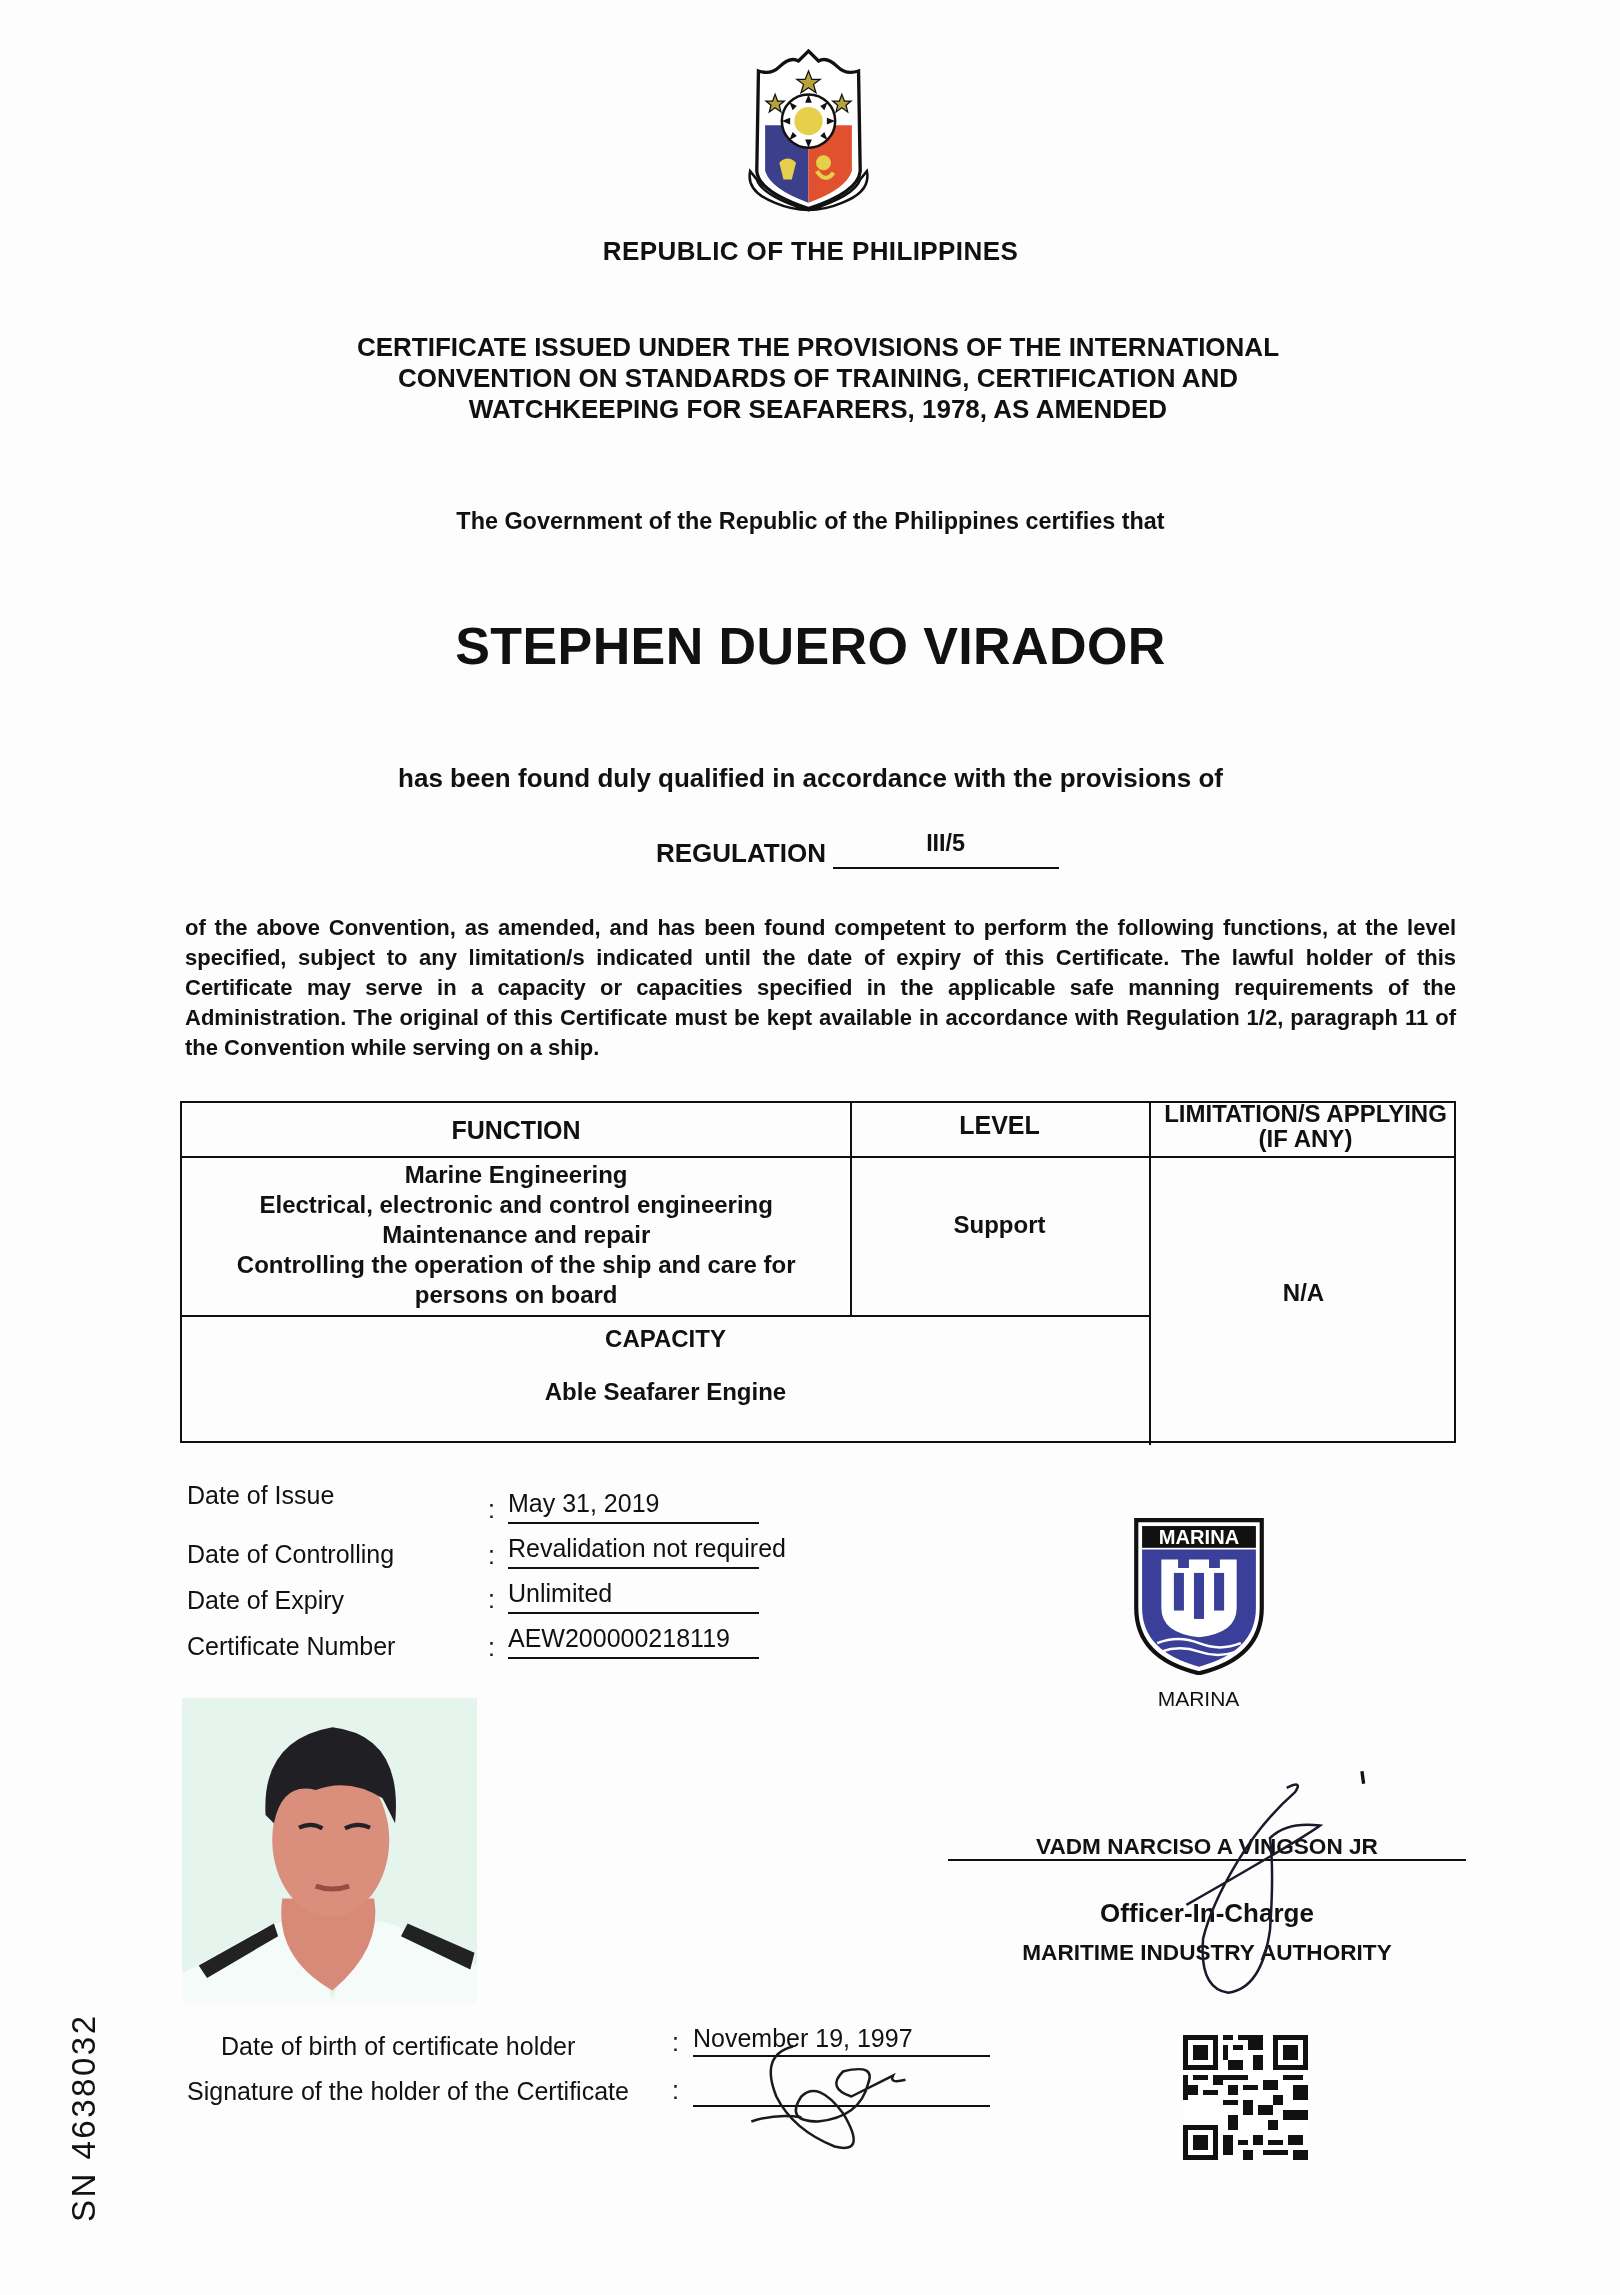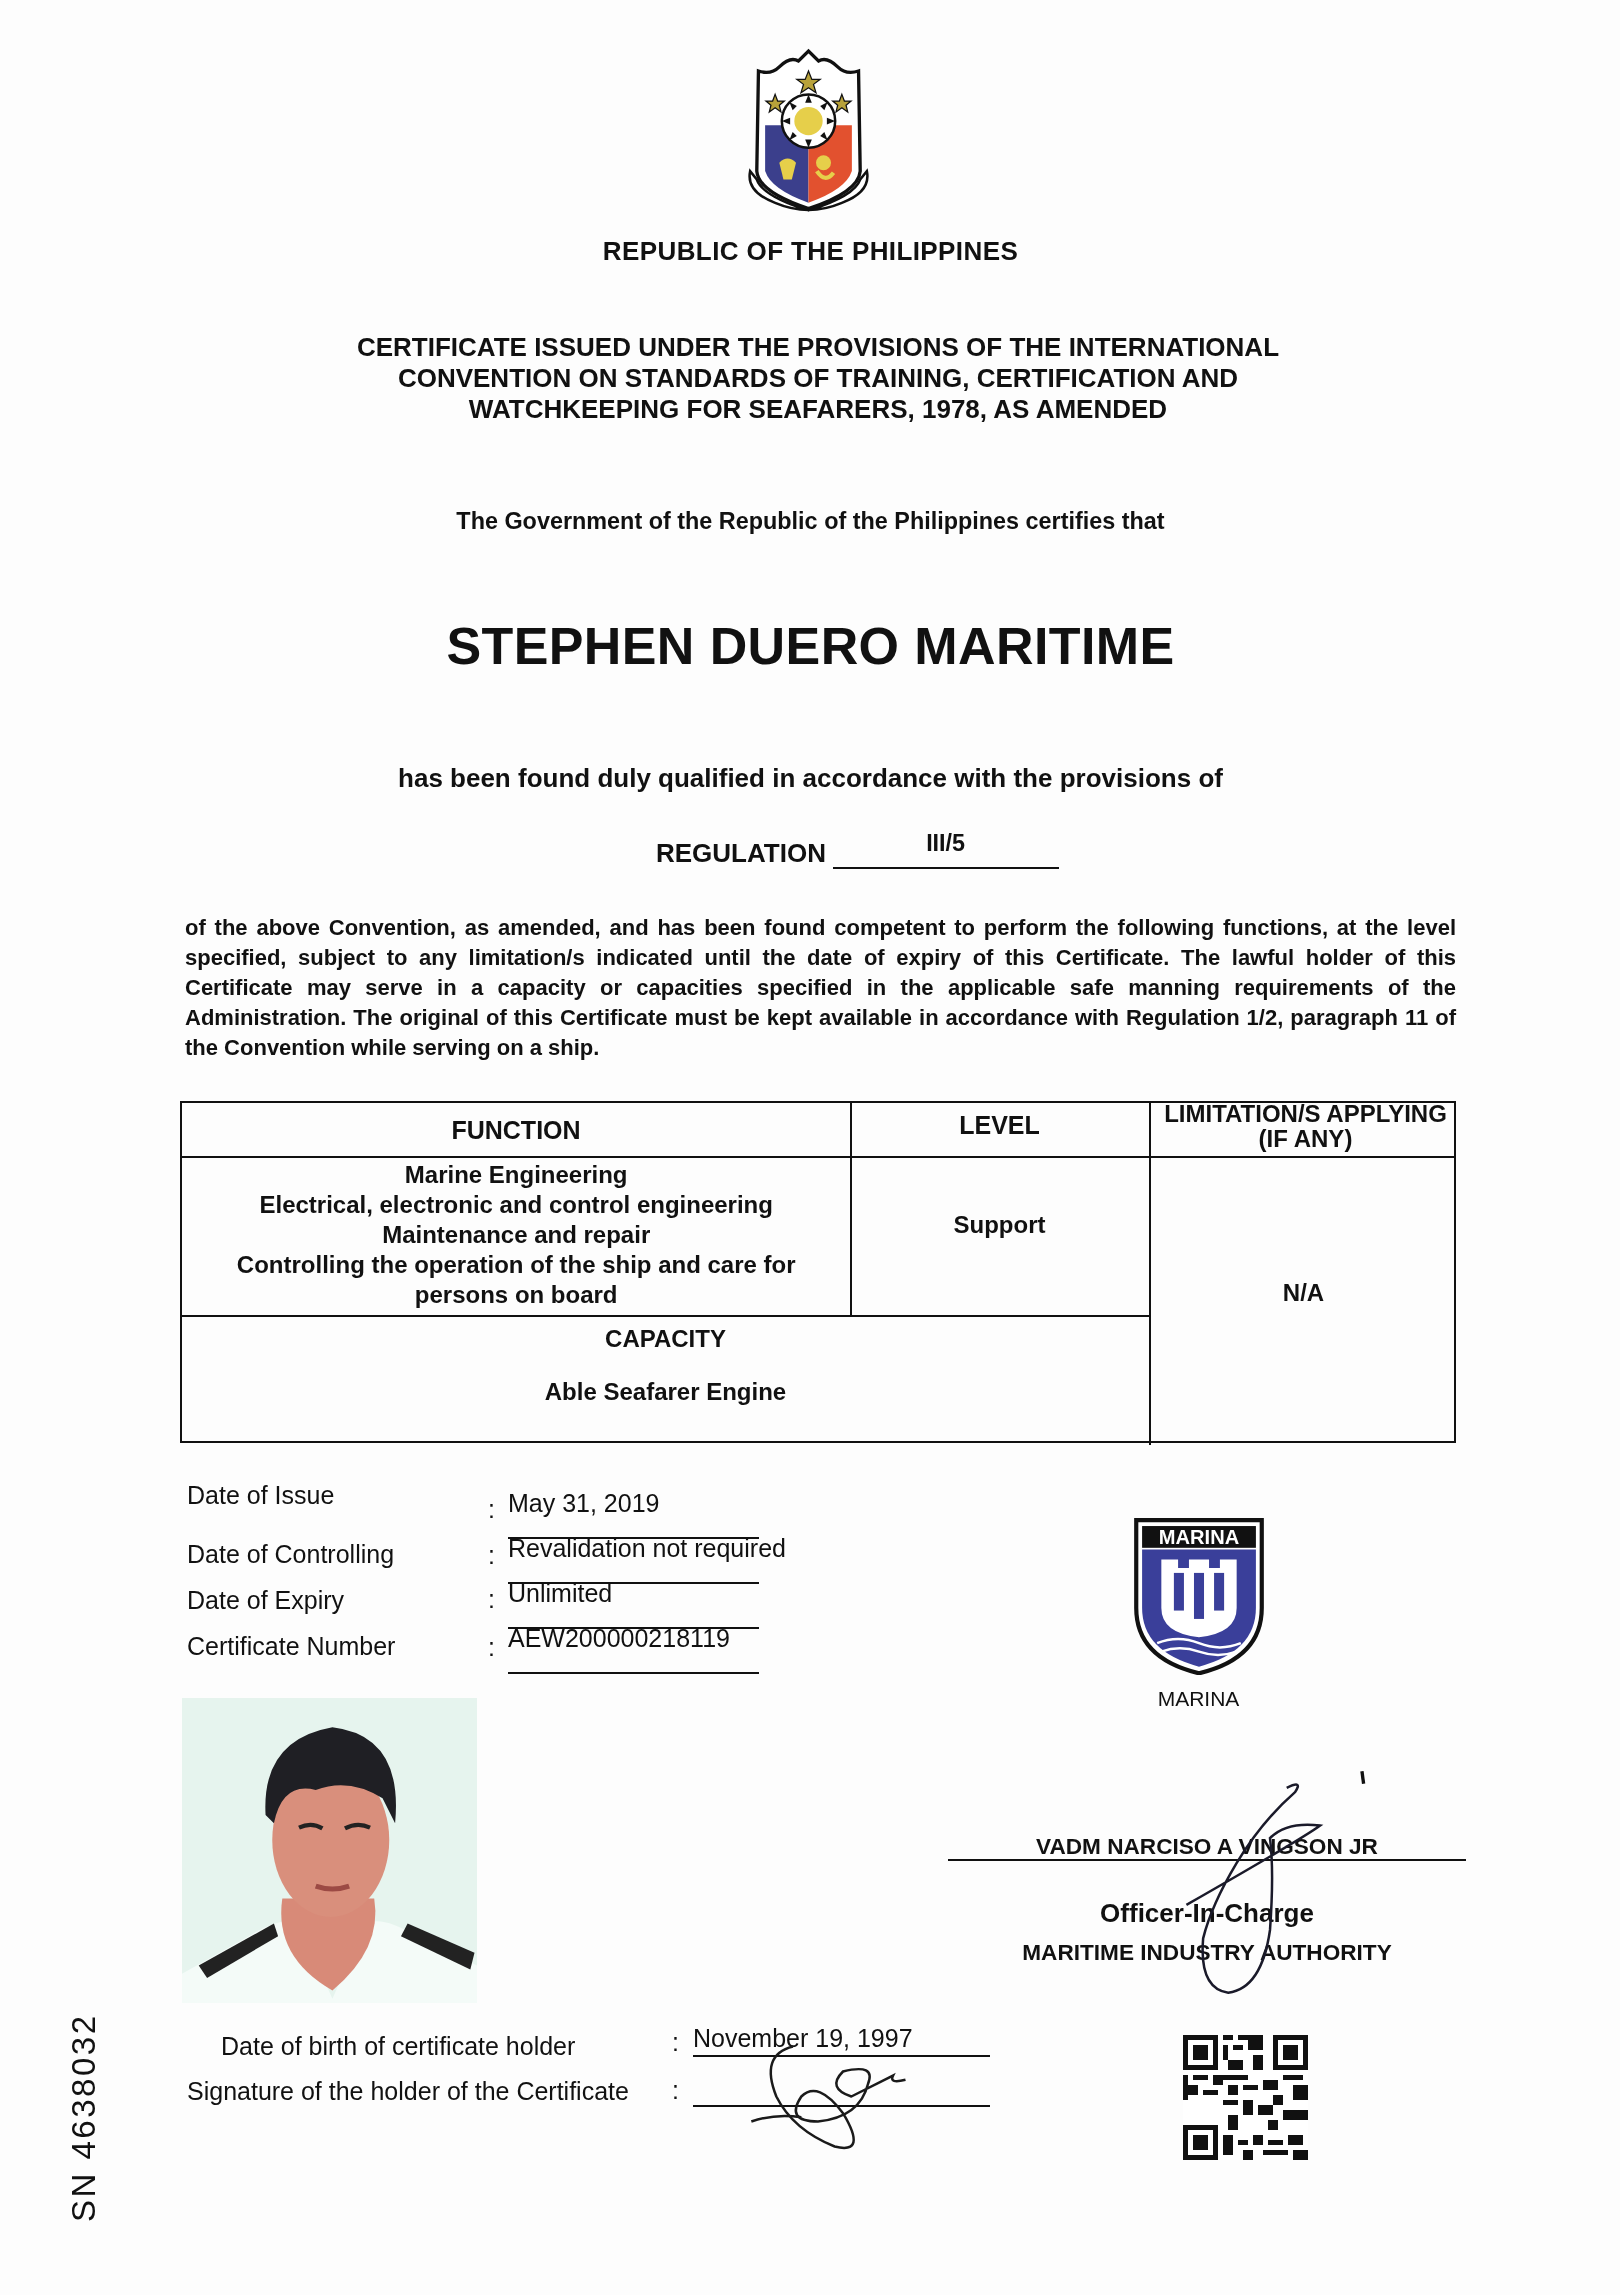--- a/index.html
+++ b/index.html
@@ -21,21 +21,21 @@
 
     #paragraph { left: 185px; width: 1271px; top: 913px; font-size: 22px; font-weight: bold; line-height: 30px; text-align: justify; }
 
     #table { left: 180px; top: 1101px; width: 1276px; height: 342px; border: 2.5px solid #111; box-sizing: border-box; }
     .tcell { position: absolute; box-sizing: border-box; }
     .th { font-size: 25px; font-weight: bold; text-align: center; }
     .td { font-size: 24px; font-weight: bold; text-align: center; line-height: 30px; }
 
     .details-label { font-size: 25px; }
     .details-colon { font-size: 25px; }
-    .details-value { font-size: 25px; border-bottom: 2.5px solid #111; width: 251px; padding-bottom: 19px; white-space: nowrap; }
+    .details-value { font-size: 25px; border-bottom: 2.5px solid #111; width: 251px; padding-bottom: 4px; white-space: nowrap; }
 
     #marina-logo { left: 1132px; top: 1516px; width: 134px; height: 159px; }
     #marina-label { left: 1115px; width: 167px; top: 1687px; font-size: 21px; text-align: center; }
 
     #official-line { left: 948px; top: 1859px; width: 518px; border-top: 2.5px solid #111; }
     #official-name { left: 948px; width: 518px; top: 1834px; font-size: 22.6px; font-weight: bold; text-align: center; }
     #official-title { left: 948px; width: 518px; top: 1898px; font-size: 26px; font-weight: bold; text-align: center; }
     #official-agency { left: 948px; width: 518px; top: 1940px; font-size: 22.6px; font-weight: bold; text-align: center; }
 
     #photo { left: 182px; top: 1698px; width: 295px; height: 305px; background: #e6f4ee; overflow: hidden; }
@@ -79,21 +79,21 @@
 <div id="republic" class="abs center">REPUBLIC OF THE PHILIPPINES</div>
 
 <div id="convention" class="abs center">
   <div>CERTIFICATE ISSUED UNDER THE PROVISIONS OF THE INTERNATIONAL</div>
   <div>CONVENTION ON STANDARDS OF TRAINING, CERTIFICATION AND</div>
   <div>WATCHKEEPING FOR SEAFARERS, 1978, AS AMENDED</div>
 </div>
 
 <div id="govt" class="abs center">The Government of the Republic of the Philippines certifies that</div>
 
-<div id="holder-name" class="abs center">STEPHEN DUERO MARITIME</div>
+<div id="holder-name" class="abs center">STEPHEN DUERO VIRADOR</div>
 
 <div id="qualified" class="abs center">has been found duly qualified in accordance with the provisions of</div>
 
 <div id="regulation" class="abs">
   <span>REGULATION</span>
   <span class="line">
     <span class="val">III/5</span>
   </span>
 </div>
 

